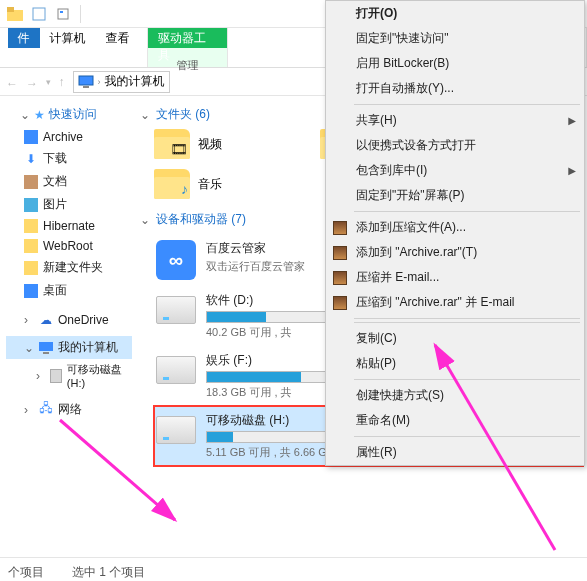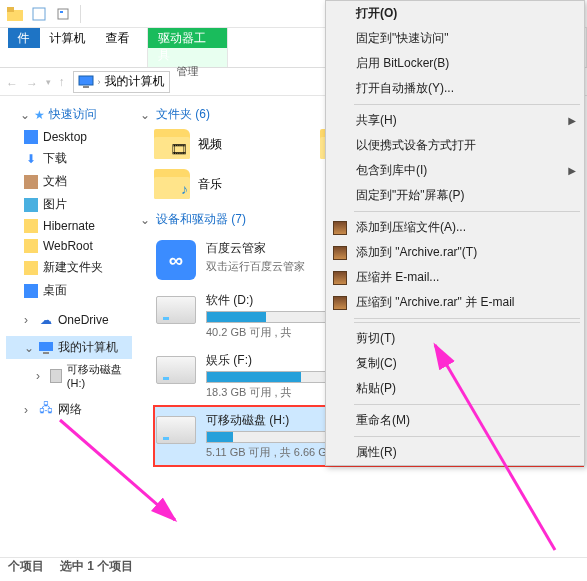--- a/index.html
+++ b/index.html
@@ -7,21 +7,21 @@
 
 .titlebar { height: 28px; background: #fff; border-bottom: 1px solid #e5e5e5; display: flex; align-items: center; padding: 0 4px; }
 .titlebar .tb-btn { width: 22px; height: 22px; display: flex; align-items: center; justify-content: center; margin-right: 2px; }
 .titlebar .sep { width: 1px; height: 18px; background: #ddd; margin: 0 4px; }
 
 .ribbon-tabs { height: 40px; display: flex; border-bottom: 1px solid #ddd; }
 .ribbon-group { display: flex; flex-direction: column; align-items: center; justify-content: flex-start; border-right: 1px solid #e5e5e5; }
 .ribbon-tabrow { display: flex; height: 20px; }
 .ribbon-tab { padding: 2px 10px 0 10px; color: #000000; }
 .ribbon-tab.green { background: #1abc5c; color: #fff; }
-.ribbon-sublabel { font-size: 11px; color: #555; padding-top: 16px; }
+.ribbon-sublabel { font-size: 11px; color: #555; padding-top: 10px; }
 .ribbon-sublabel.greenpane { width: 100%; text-align: center; }
 
 .addrbar { height: 28px; display: flex; align-items: center; padding: 2px 6px; border-bottom: 1px solid #e5e5e5; }
 .addr-nav { display: flex; align-items: center; gap: 8px; margin-right: 8px; color: #bbb; }
 .addr-box { flex: 0 0 auto; display: flex; align-items: center; border: 1px solid #ccc; height: 22px; padding: 0 4px; gap: 4px; }
 
 .main { display: flex; height: calc(100% - 28px - 40px - 28px - 24px); }
 .sidebar { width: 132px; padding: 6px 0 6px 6px; overflow: hidden; }
 .side-group-title { color: #1a6fca; padding: 4px 2px 4px 14px; display: flex; align-items: center; gap: 4px; }
 .side-item { display: flex; align-items: center; gap: 5px; padding: 3px 0 3px 18px; color: #222; }
@@ -52,21 +52,21 @@
 .baidu-icon { width: 40px; height: 40px; background: #3b8cff; border-radius: 6px; display: flex; align-items: center; justify-content: center; color: #fff; font-size: 20px; font-weight: bold; }
 
 .ctxmenu { position: absolute; left: 325px; top: 0; width: 260px; background: #f0f0f0; border: 1px solid #c8c8c8; box-shadow: 2px 2px 6px rgba(0,0,0,.25); z-index: 50; }
 .ctx-item { display: flex; align-items: center; padding: 4px 10px 4px 30px; color: #222; position: relative; min-height: 22px; }
 .ctx-item.hi { background: #d8eaff; outline: 2px solid #ff3b30; outline-offset: -1px; }
 .ctx-sep { height: 1px; background: #d0d0d0; margin: 3px 4px 3px 28px; }
 .ctx-arrow { position: absolute; right: 8px; color: #555; font-size: 10px; }
 .ctx-icon { position: absolute; left: 6px; width: 16px; height: 16px; display: flex; align-items: center; justify-content: center; }
 .rar-icon { width: 14px; height: 14px; background: linear-gradient(#7a4a2a,#c88b4b); border: 1px solid #5a3a1e; }
 
-.statusbar { position: absolute; left: 0; right: 0; bottom: 0; height: 24px; border-top: 1px solid #e5e5e5; display: flex; align-items: flex-start; padding: 0 8px; color: #555; gap: 16px; font-weight: bold; }
+.statusbar { position: absolute; left: 0; right: 0; bottom: 0; height: 24px; border-top: 1px solid #e5e5e5; display: flex; align-items: flex-end; padding: 0 8px; color: #555; gap: 28px; }
 
 .arrow-svg { position: absolute; pointer-events: none; z-index: 60; }
 </style>
 </head>
 <body>
 
 <div class="titlebar">
   <div class="tb-btn">
       <svg width="16" height="14">
         <rect x="0" y="3" width="16" height="11" fill="#ffd96a"></rect>
@@ -128,21 +128,21 @@
 
 <div class="main">
   <div class="sidebar">
     <div class="side-group-title">
         <span class="caret">⌄</span>
         <span style="color:#4aa3ff">★</span>
         <span>快速访问</span>
       </div>
     <div class="side-item">
         <span class="side-icon" style="background:#3b8cff"></span>
-        <span>Desktop</span>
+        <span>Archive</span>
       </div>
     <div class="side-item">
         <span class="side-icon" style="color:#3b8cff">⬇</span>
         <span>下载</span>
       </div>
     <div class="side-item">
         <span class="side-icon" style="background:#c8956a"></span>
         <span>文档</span>
       </div>
     <div class="side-item">
@@ -310,24 +310,24 @@
       <span>压缩并 E-mail...</span>
     </div>
   <div class="ctx-item">
       <span class="ctx-icon">
         <span class="rar-icon"></span>
       </span>
       <span>压缩到 "Archive.rar" 并 E-mail</span>
     </div>
   <div class="ctx-sep"></div>
   <div class="ctx-sep"></div>
-  <div class="ctx-item">剪切(T)</div>
   <div class="ctx-item">复制(C)</div>
   <div class="ctx-item">粘贴(P)</div>
   <div class="ctx-sep"></div>
+  <div class="ctx-item">创建快捷方式(S)</div>
   <div class="ctx-item">重命名(M)</div>
   <div class="ctx-sep"></div>
   <div class="ctx-item">属性(R)</div>
 </div>
 
 <div class="statusbar">
   <span>个项目</span>
   <span>选中 1 个项目</span>
 </div>
 

